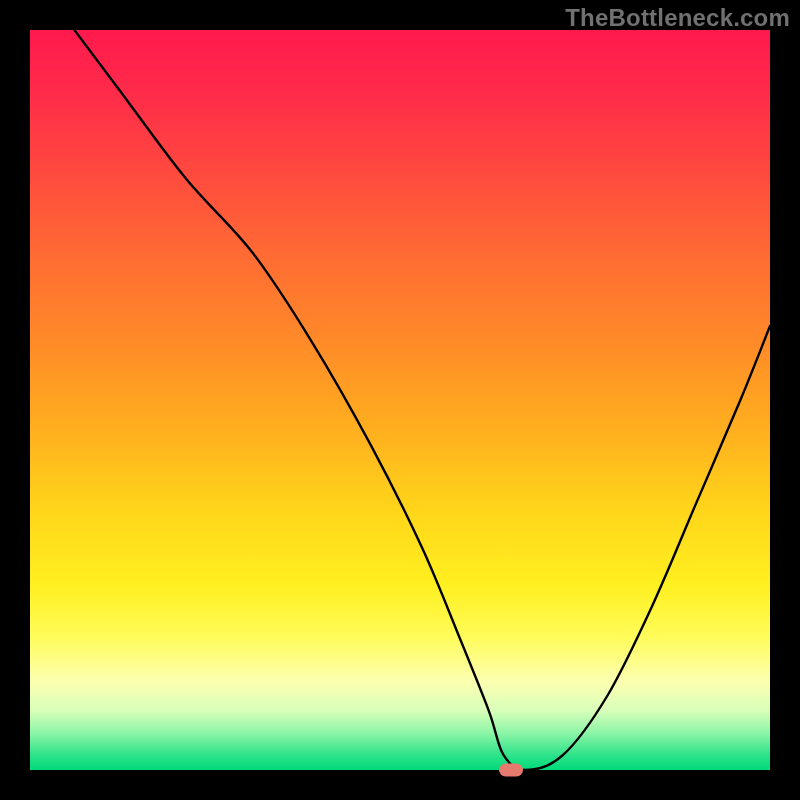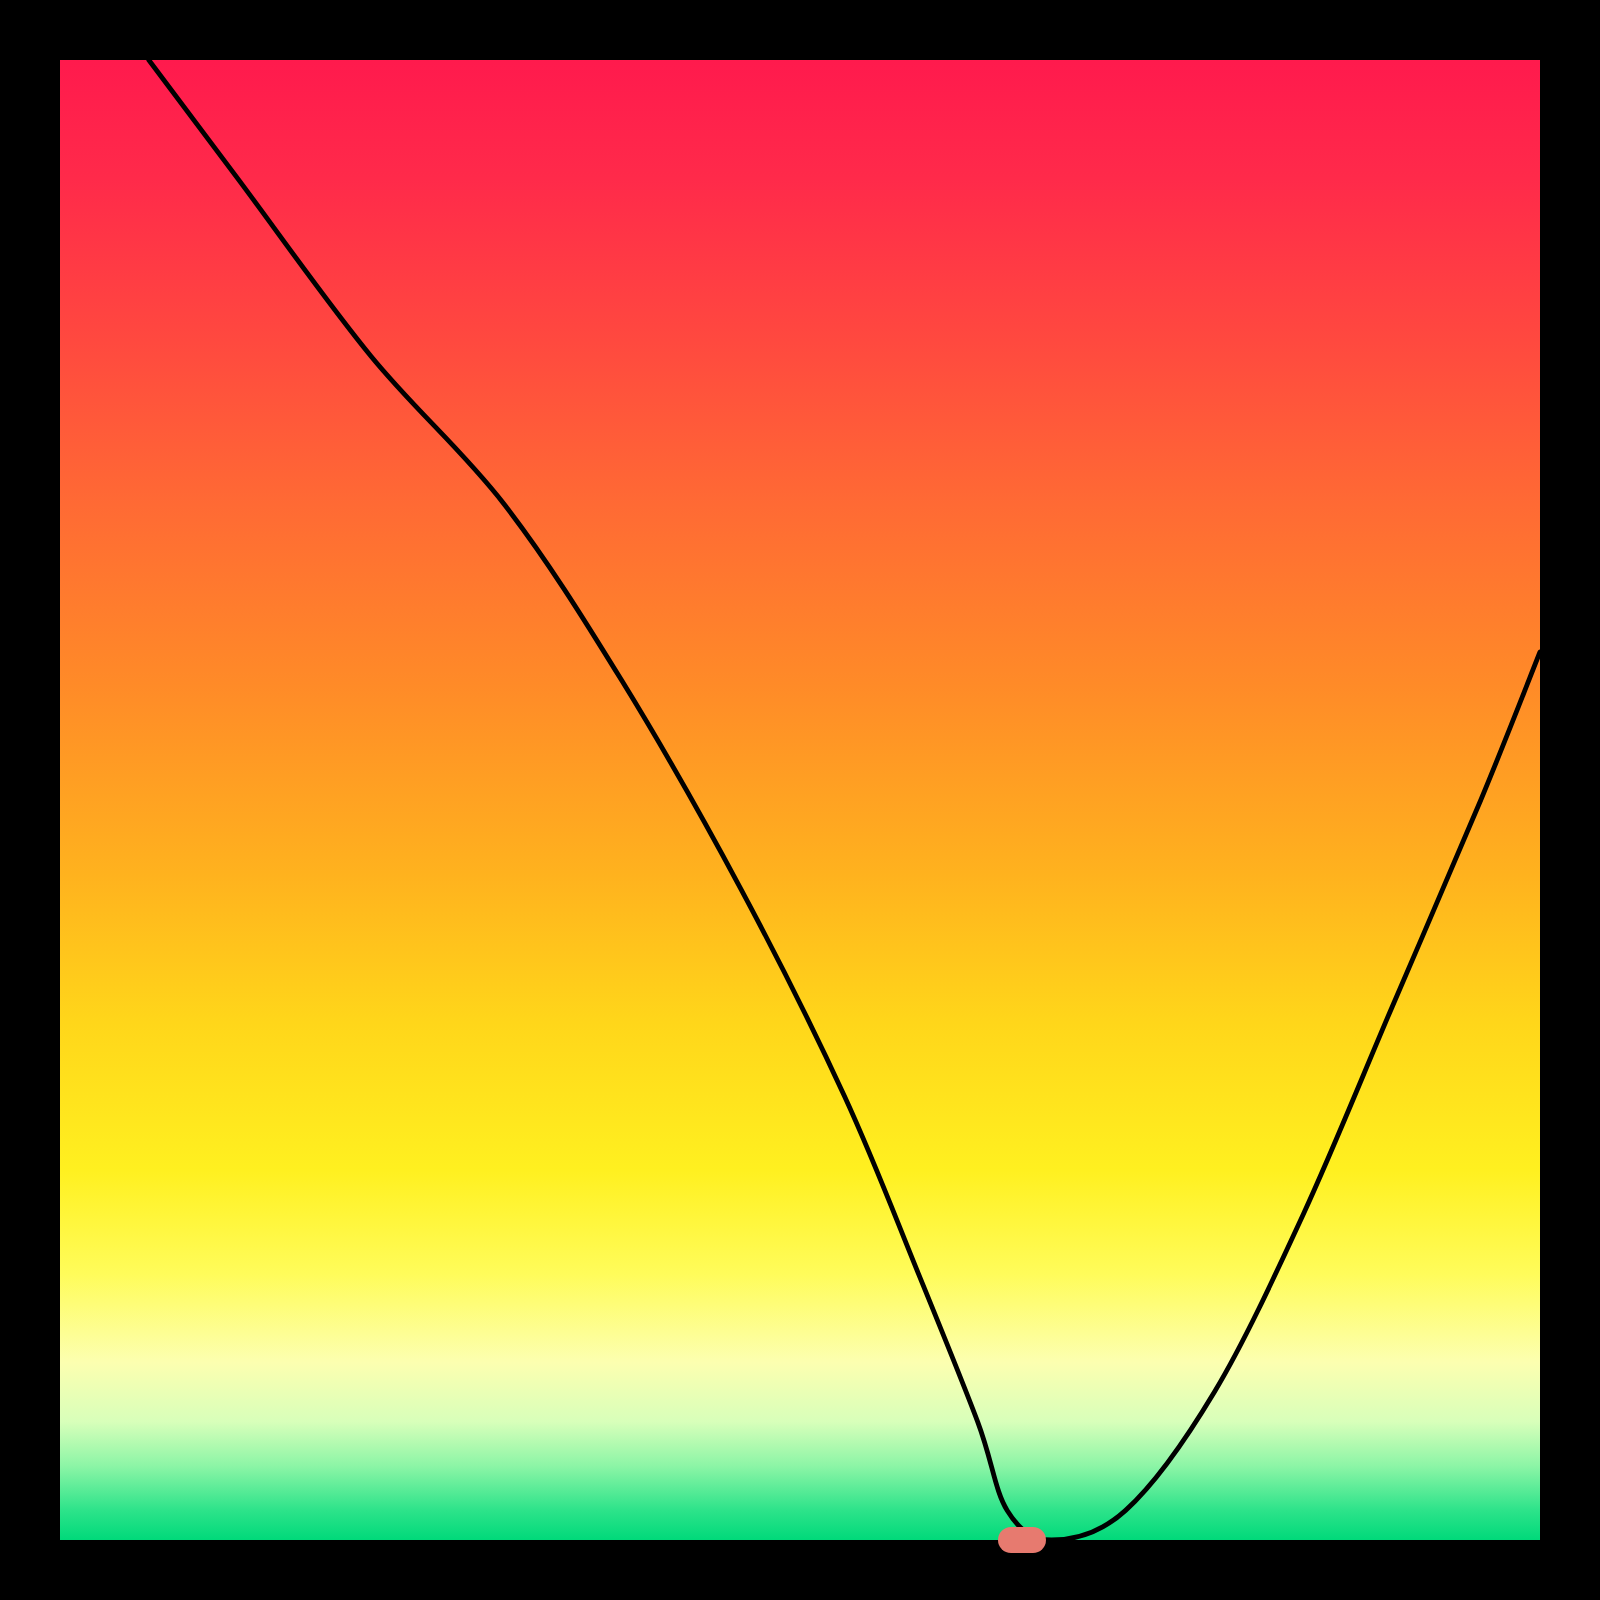--- a/index.html
+++ b/index.html
@@ -59,20 +59,21 @@
     height: 13px;
     border-radius: 7px;
     background: #e77a6f;
     transform: translate(-50%, -50%);
   }
 </style>
 </head>
 <body>
 
 <div class="stage">
+  <div class="watermark">TheBottleneck.com</div>
 
   <div class="plot">
     <div class="gradient"></div>
 
     <svg class="curve" viewBox="0 0 740 740" preserveAspectRatio="none">
       <path id="curve-path" d="M 44.40 0.00 C 51.80 9.87, 70.30 34.53, 88.80 59.20 C 107.30 83.87, 133.20 120.87, 155.40 148.00 C 177.60 175.13, 201.03 194.87, 222.00 222.00 C 242.97 249.13, 261.47 278.73, 281.20 310.80 C 300.93 342.87, 321.90 379.87, 340.40 414.40 C 358.90 448.93, 377.40 485.93, 392.20 518.00 C 407.00 550.07, 418.10 579.67, 429.20 606.80 C 440.30 633.93, 451.40 661.07, 458.80 680.80 C 466.20 700.53, 467.43 715.33, 473.60 725.20 C 479.77 735.07, 485.93 740.00, 495.80 740.00 C 505.67 740.00, 519.23 737.53, 532.80 725.20 C 546.37 712.87, 562.40 690.67, 577.20 666.00 C 592.00 641.33, 606.80 609.27, 621.60 577.20 C 636.40 545.13, 651.20 508.13, 666.00 473.60 C 680.80 439.07, 698.07 399.60, 710.40 370.00 C 722.73 340.40, 735.07 308.33, 740.00 296.00" fill="none" stroke="#000" stroke-width="2.4" stroke-linecap="round" stroke-linejoin="round"></path>
     </svg>
 
     <div id="marker" class="marker" style="left: 481px; top: 740px; background: rgb(231, 122, 111);"></div>
   </div>

